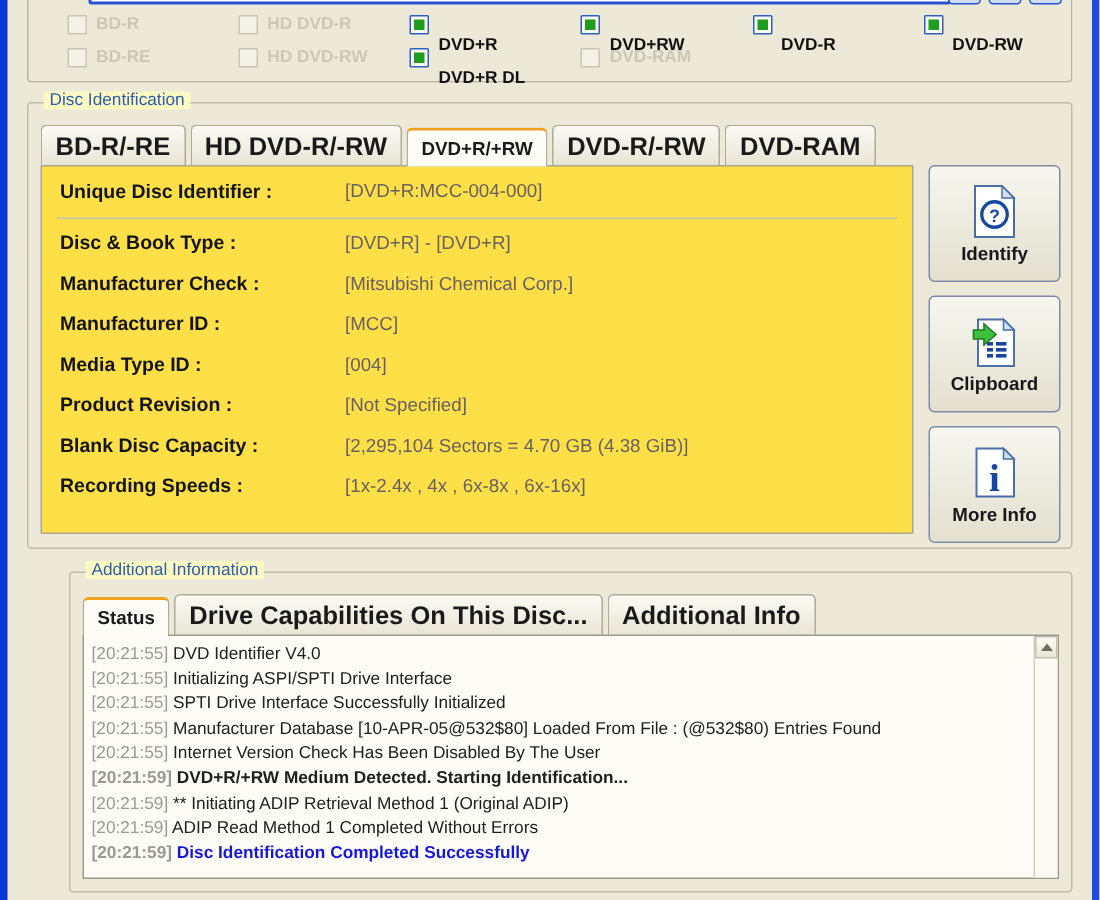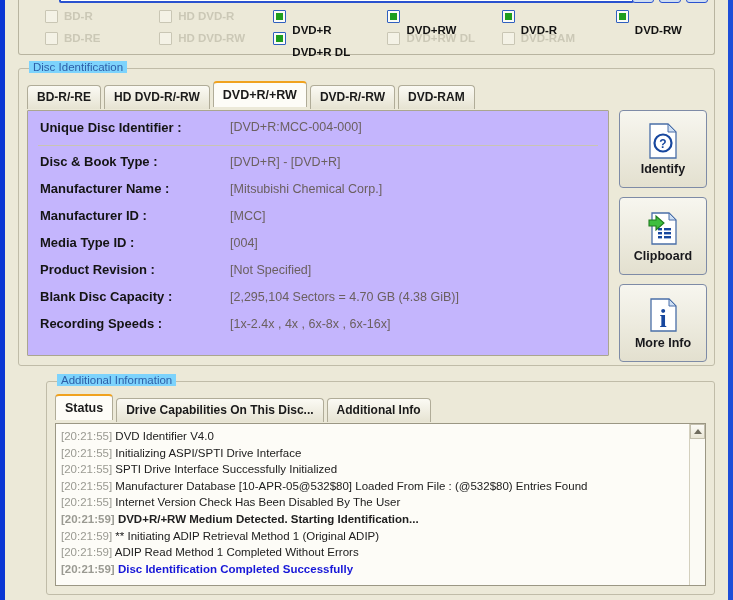--- a/index.html
+++ b/index.html
@@ -70,57 +70,57 @@
 
   
   .group {
     position: absolute;
     border: 1px solid #c0bca8;
     border-radius: 3px;
     background: #ece9d8;
   }
   .grouptitle {
     position: absolute; top: -8px; left: 10px;
-    background: #7dd3fc;
+    background: #fef9c3;
     padding: 0 4px;
     font-size: 11.5px;
     color: #2d5fa8;
   }
   #disc-group { left: 13px; top: 68px; right: 13px; height: 298px; }
   #addl-group { left: 13px; top: 381px; right: 13px; height: 214px; margin-left: 28px; }
 
   
   .tabrow { position: absolute; left: 8px; top: 12px; display: flex; align-items: flex-end; gap: 3px; }
   .tab {
     background: linear-gradient(#fbfaf4, #e6e3d2);
     border: 1px solid #b0ac98;
     border-bottom: none;
     border-radius: 4px 4px 0 0;
     padding: 4px 9px 5px;
-    font-size: 12px;
+    font-size: 17px;
     font-weight: bold;
     color: #1a1a1a;
     position: relative;
     top: 2px;
     white-space: nowrap;
   }
   .tab.active {
     background: #fdfcf7;
     border-top: 2px solid #f0a21e;
     padding-top: 5px;
     top: 0px;
     z-index: 3;
     font-size: 12.5px;
   }
 
   
   .detailpanel {
     position: absolute;
     left: 8px; top: 41px; right: 105px; bottom: 9px;
-    background: #c4b5fd;
+    background: #fde047;
     border: 1px solid #aaa68f;
     border-radius: 1px;
   }
   .detailrow { display: flex; align-items: baseline; padding: 0 0 0 12px; height: 27px; }
   .detailrow.first { height: 32px; align-items: center; }
   .dlabel {
     width: 190px; flex: 0 0 190px;
     font-size: 13px; font-weight: bold; color: #141414;
   }
   .dvalue { font-size: 12.5px; color: #6b6060; }
@@ -211,24 +211,20 @@
         <div class="capitem">
           <span class="capbox"></span>
           <span class="caplabel">HD DVD-RW</span>
         </div>
         <div class="capitem on">
           <span class="capbox"></span>
           <span class="caplabel">DVD+R DL</span>
         </div>
         <div class="capitem">
           <span class="capbox"></span>
-          <span class="caplabel">DVD+RW DL</span>
-        </div>
-        <div class="capitem">
-          <span class="capbox"></span>
           <span class="caplabel">DVD-RAM</span>
         </div>
       </div>
   </div>
 
   <div class="group" id="disc-group">
     <div class="grouptitle">Disc Identification</div>
 
     <div class="tabrow" id="disc-tabs">
         <div class="tab">BD-R/-RE</div>
@@ -242,21 +238,21 @@
         <div class="detailrow first">
           <span class="dlabel">Unique Disc Identifier :</span>
           <span class="dvalue">[DVD+R:MCC-004-000]</span>
         </div>
         <div class="divider"></div>
         <div class="detailrow">
           <span class="dlabel">Disc &amp; Book Type :</span>
           <span class="dvalue">[DVD+R] - [DVD+R]</span>
         </div>
         <div class="detailrow">
-          <span class="dlabel">Manufacturer Name :</span>
+          <span class="dlabel">Manufacturer Check :</span>
           <span class="dvalue">[Mitsubishi Chemical Corp.]</span>
         </div>
         <div class="detailrow">
           <span class="dlabel">Manufacturer ID :</span>
           <span class="dvalue">[MCC]</span>
         </div>
         <div class="detailrow">
           <span class="dlabel">Media Type ID :</span>
           <span class="dvalue">[004]</span>
         </div>

